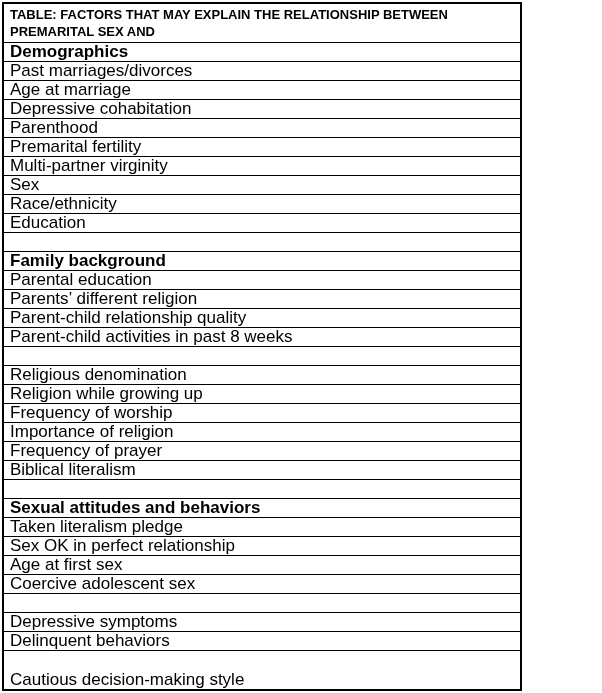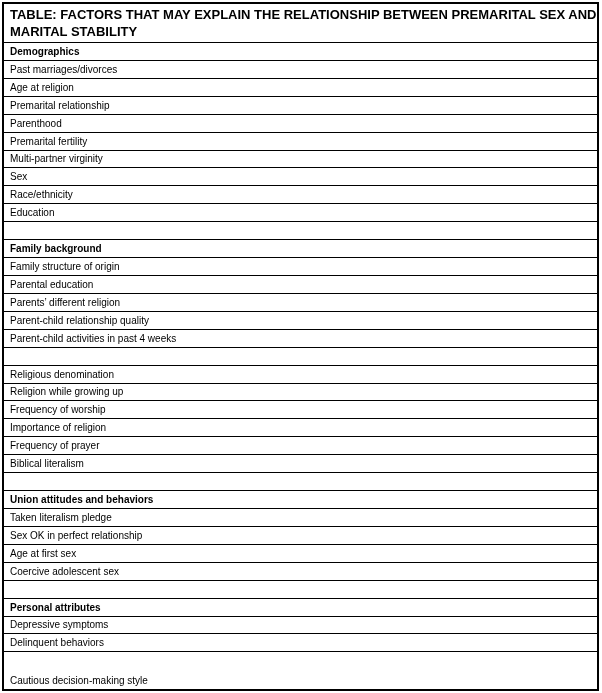--- a/index.html
+++ b/index.html
@@ -12,36 +12,36 @@
     height: 693px;
     position: relative;
     font-family: "Liberation Sans", sans-serif;
     color: #000000;
     overflow: hidden;
   }
   .table {
     position: absolute;
     left: 2px;
     top: 2px;
-    width: 597px;
+    width: 520px;
     height: 689px;
     box-sizing: border-box;
     border: 2px solid #000000;
     display: flex;
     flex-direction: column;
     background: #ffffff;
   }
   .row {
     flex: 1 1 0;
     min-height: 0;
     border-bottom: 1px solid #000000;
     display: flex;
     align-items: center;
     padding-left: 6px;
-    font-size: 10px;
+    font-size: 17px;
     white-space: nowrap;
     overflow: hidden;
   }
   .row:last-child {
     border-bottom: none;
     margin-top: 20px;
   }
   .title {
     flex: 0 0 36px;
     display: block;
@@ -62,46 +62,44 @@
 <body>
 
 <div class="table">
   <div class="row title">
     <div>TABLE: FACTORS THAT MAY EXPLAIN THE RELATIONSHIP BETWEEN PREMARITAL SEX AND</div>
     <div>MARITAL STABILITY</div>
   </div>
 
 <div class="row section">Demographics</div>
     <div class="row item">Past marriages/divorces</div>
-    <div class="row item">Age at religion</div>
-    <div class="row item">Premarital relationship</div>
+    <div class="row item">Age at marriage</div>
+    <div class="row item">Depressive cohabitation</div>
     <div class="row item">Parenthood</div>
     <div class="row item">Premarital fertility</div>
     <div class="row item">Multi-partner virginity</div>
     <div class="row item">Sex</div>
     <div class="row item">Race/ethnicity</div>
     <div class="row item">Education</div>
     <div class="row empty"></div>
     <div class="row section">Family background</div>
-    <div class="row item">Family structure of origin</div>
     <div class="row item">Parental education</div>
     <div class="row item">Parents’ different religion</div>
     <div class="row item">Parent-child relationship quality</div>
-    <div class="row item">Parent-child activities in past 4 weeks</div>
+    <div class="row item">Parent-child activities in past 8 weeks</div>
     <div class="row empty"></div>
     <div class="row item">Religious denomination</div>
     <div class="row item">Religion while growing up</div>
     <div class="row item">Frequency of worship</div>
     <div class="row item">Importance of religion</div>
     <div class="row item">Frequency of prayer</div>
     <div class="row item">Biblical literalism</div>
     <div class="row empty"></div>
-    <div class="row section">Union attitudes and behaviors</div>
+    <div class="row section">Sexual attitudes and behaviors</div>
     <div class="row item">Taken literalism pledge</div>
     <div class="row item">Sex OK in perfect relationship</div>
     <div class="row item">Age at first sex</div>
     <div class="row item">Coercive adolescent sex</div>
     <div class="row empty"></div>
-    <div class="row section">Personal attributes</div>
     <div class="row item">Depressive symptoms</div>
     <div class="row item">Delinquent behaviors</div>
     <div class="row item">Cautious decision-making style</div>
   </div>
 
 </body></html>

